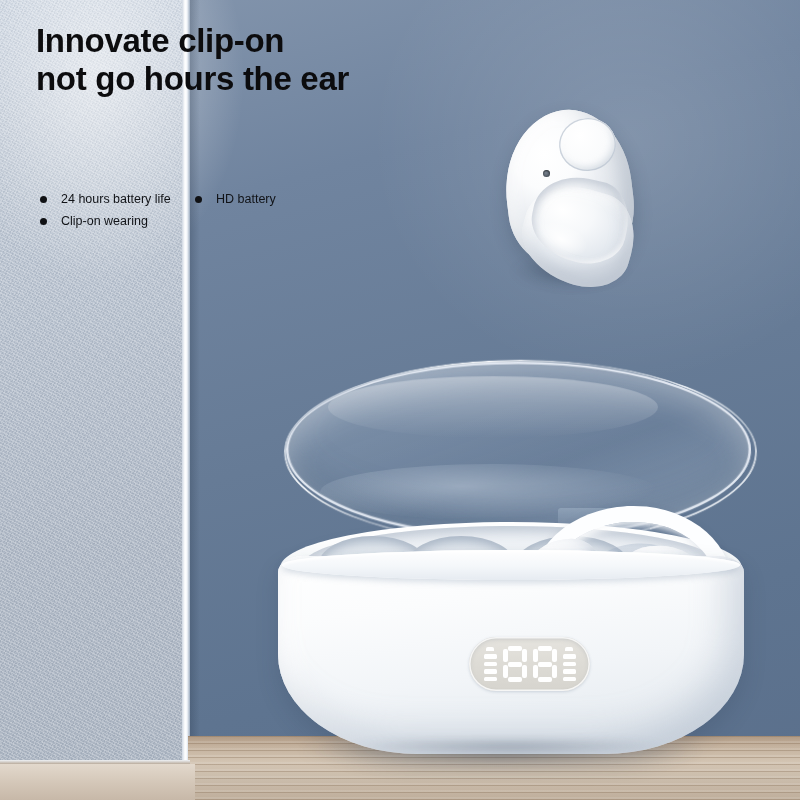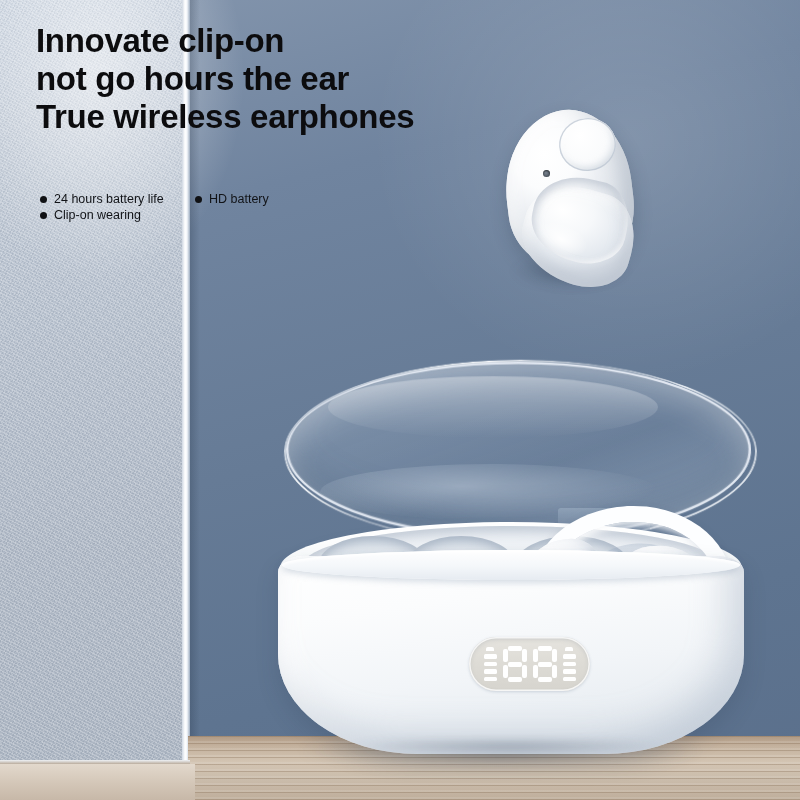--- a/index.html
+++ b/index.html
@@ -41,24 +41,24 @@
       background:linear-gradient(180deg,#eef1f5,#b9ab9c);}
   .floor-l-glow{position:absolute;left:0;top:764px;width:195px;height:36px;
       background:linear-gradient(180deg,#e2d8cc 0%,#d3c6b7 55%,#c7b8a8 100%);}
 
   
   .copy{position:absolute;left:36px;top:22px;width:520px;z-index:30;}
   .headline{font-size:33px;line-height:38px;font-weight:bold;color:#0c0c0e;
       letter-spacing:-.3px;white-space:nowrap;}
   .bullets{position:absolute;left:40px;top:192px;width:300px;z-index:30;}
   .brow{position:relative;height:32px;}
-  .bl{position:absolute;display:flex;align-items:center;gap:7px;}
+  .bl{position:absolute;display:flex;align-items:center;gap:14px;}
   .bl .dot{width:7px;height:7px;border-radius:50%;background:#101114;flex:none;}
   .bl .btxt{font-size:12.5px;color:#111317;font-weight:400;white-space:nowrap;}
-  .b1{left:0;top:0;} .b2{left:155px;top:0;} .b3{left:0;top:16px;}
+  .b1{left:0;top:0;} .b2{left:155px;top:0;} .b3{left:0;top:22px;}
   .subhead{position:absolute;left:36px;top:264px;z-index:30;
       font-size:29px;font-weight:bold;color:#0c0c0e;letter-spacing:-.3px;white-space:nowrap;}
 
   
   .bud-float{position:absolute;left:498px;top:104px;width:160px;height:190px;z-index:20;}
   .bud-shadow{position:absolute;left:14px;top:150px;width:118px;height:34px;
       background:radial-gradient(ellipse at 50% 50%,rgba(35,50,70,.30),rgba(35,50,70,0) 70%);
       filter:blur(5px);}
   .bud-body{position:absolute;left:8px;top:6px;width:126px;height:160px;
       background:radial-gradient(ellipse 70% 60% at 34% 26%,#ffffff 0%,#fbfcfd 36%,#eceff3 64%,#dfe4ea 100%);
@@ -221,21 +221,20 @@
   <div class="floor"></div>
   <div class="floor-r">
     <div class="planks"></div>
   </div>
   <div class="floor-l-glow"></div>
   <div class="floor-seam"></div>
 
   <div class="copy">
     <div class="headline">Innovate clip-on</div>
     <div class="headline">not go hours the ear</div>
-    <div class="headline">True wireless earphones</div>
   </div>
 
   <div class="bullets">
     <div class="brow">
       <div class="bl b1">
         <span class="dot"></span>
         <span class="btxt">24 hours battery life</span>
       </div>
       <div class="bl b2">
         <span class="dot"></span>

